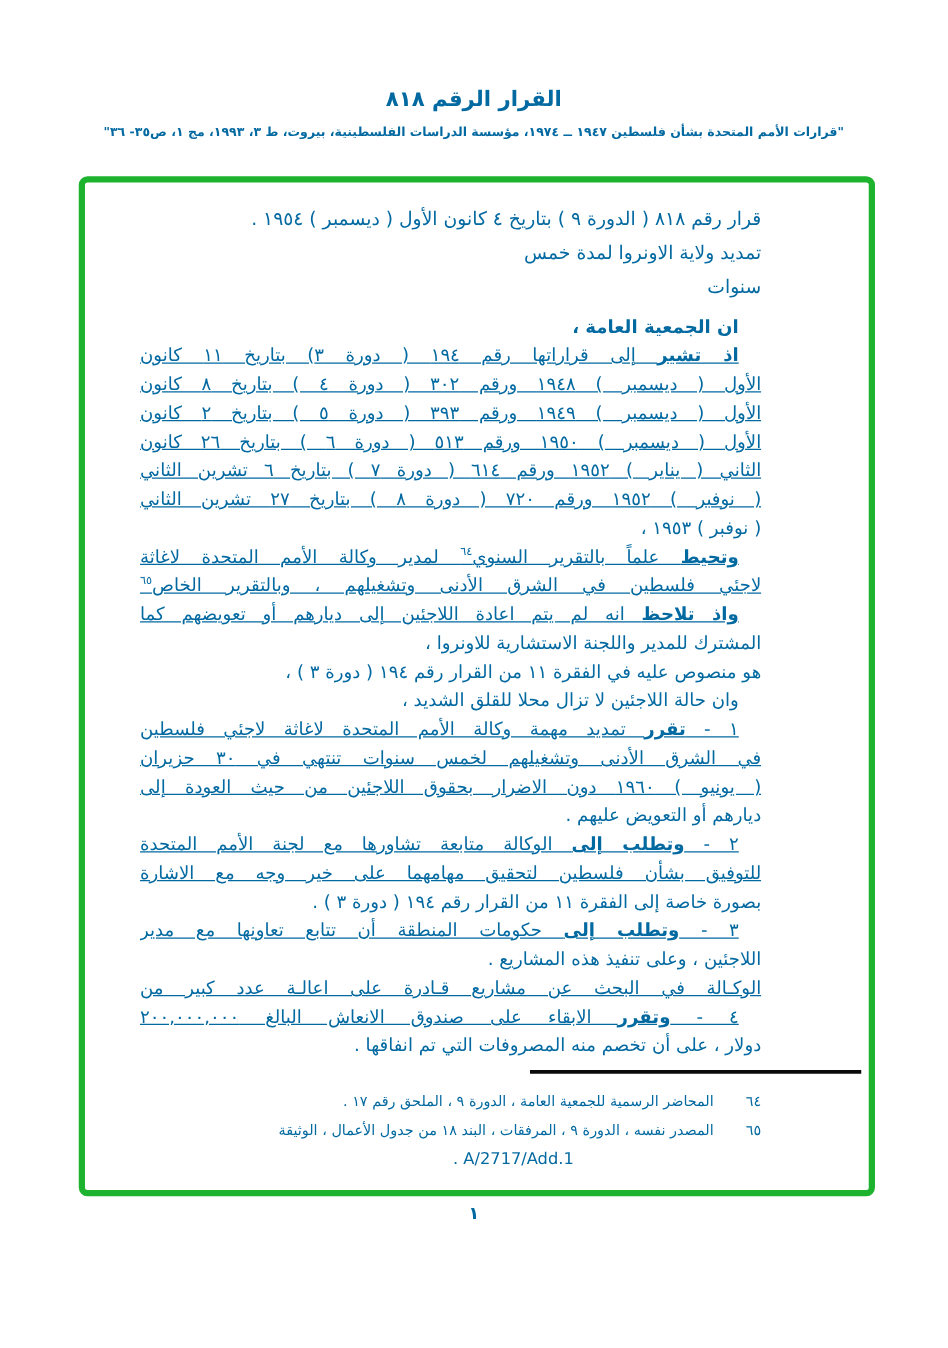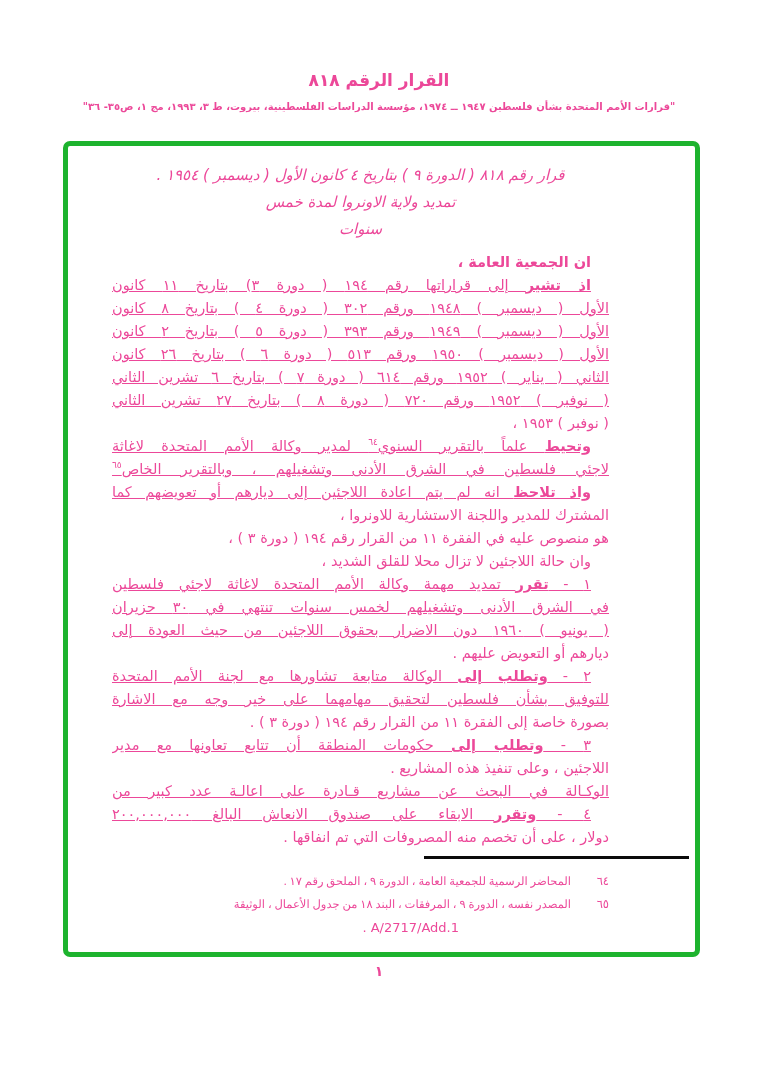--- a/index.html
+++ b/index.html
@@ -1,51 +1,51 @@
 <!DOCTYPE html>
 <html lang="ar" dir="rtl"><head>
 <meta charset="utf-8">
 <style>
   html,body{margin:0;padding:0;background:#ffffff;}
   .page{
     position:relative;width:758px;height:1078px;background:#ffffff;
-    font-family:"DejaVu Sans",sans-serif;color:#ec4899;direction:rtl;overflow:hidden;
+    font-family:"DejaVu Sans",sans-serif;color:#0369a1;direction:rtl;overflow:hidden;
   }
   .title{
     position:absolute;top:70px;left:0;right:0;text-align:center;
     font-size:17px;font-weight:bold;letter-spacing:0;
   }
   .source{
     position:absolute;top:101px;left:8px;right:8px;text-align:center;
     font-size:10px;font-weight:bold;white-space:nowrap;
   }
   .frame{
     position:absolute;left:63px;top:141px;width:637px;height:816px;
     box-sizing:border-box;border:5px solid #1db32e;border-radius:7px;
   }
   .content{
     position:absolute;top:0;right:0;left:0;bottom:0;
     padding:16px 86px 0 44px;box-sizing:border-box;
   }
-  .h-line{font-size:15px;line-height:27px;text-align:center;max-height:27px;overflow:hidden;font-style:italic;}
+  .h-line{font-size:15px;line-height:27px;text-align:right;max-height:27px;overflow:hidden;}
   .line{font-size:14.5px;line-height:23px;max-height:23px;overflow:hidden;}
   .align-justify{text-align:justify;text-align-last:justify;text-decoration:underline;}
   .align-right{text-align:right;text-align-last:right;}
   .indent{padding-right:18px;}
   .gap{margin-top:8px;}
   .b{font-weight:bold;}
   sup.fn{font-size:9px;line-height:0;}
   .sep{
     margin-top:7px;margin-right:-80px;margin-left:auto;
     width:265px;height:3px;background:#0a0a0a;
   }
   .footnotes{margin-top:11px;}
   .fn-line{display:flex;font-size:11.5px;line-height:23px;max-height:23px;overflow:hidden;}
   .fn-num{width:22px;flex:0 0 22px;margin-left:16px;}
-  .fn-text{flex:1 1 auto;font-family:Liberation Serif, serif;}
+  .fn-text{flex:1 1 auto;}
   .fn-doc{font-size:13px;line-height:23px;text-align:right;padding-right:150px;}
   .page-num{
     position:absolute;top:963px;left:0;width:758px;text-align:center;
     font-size:14px;font-weight:bold;
   }
 </style>
 </head>
 <body>
 
 <div class="page">

